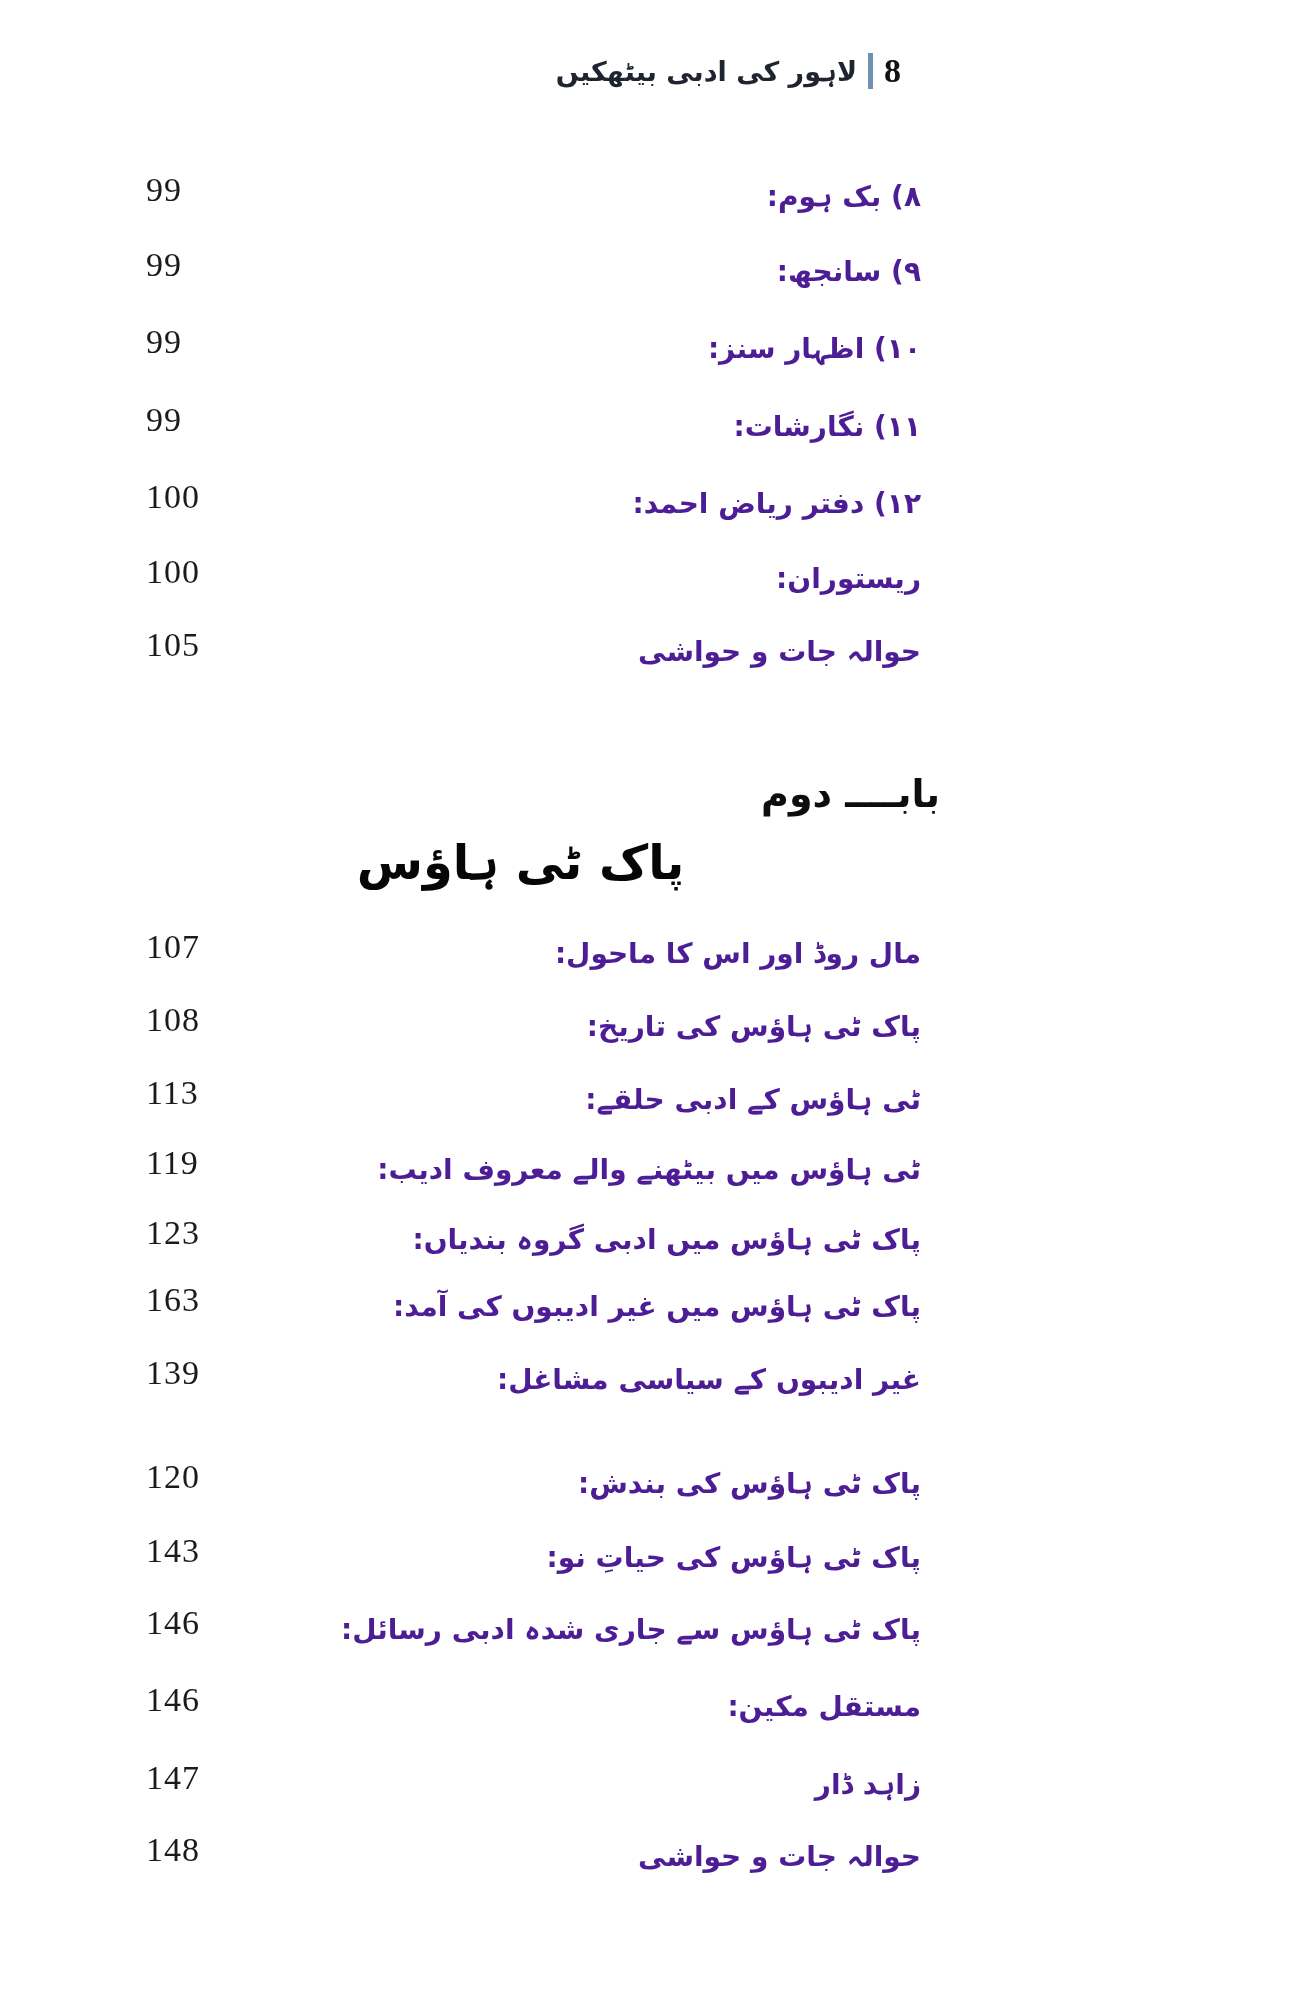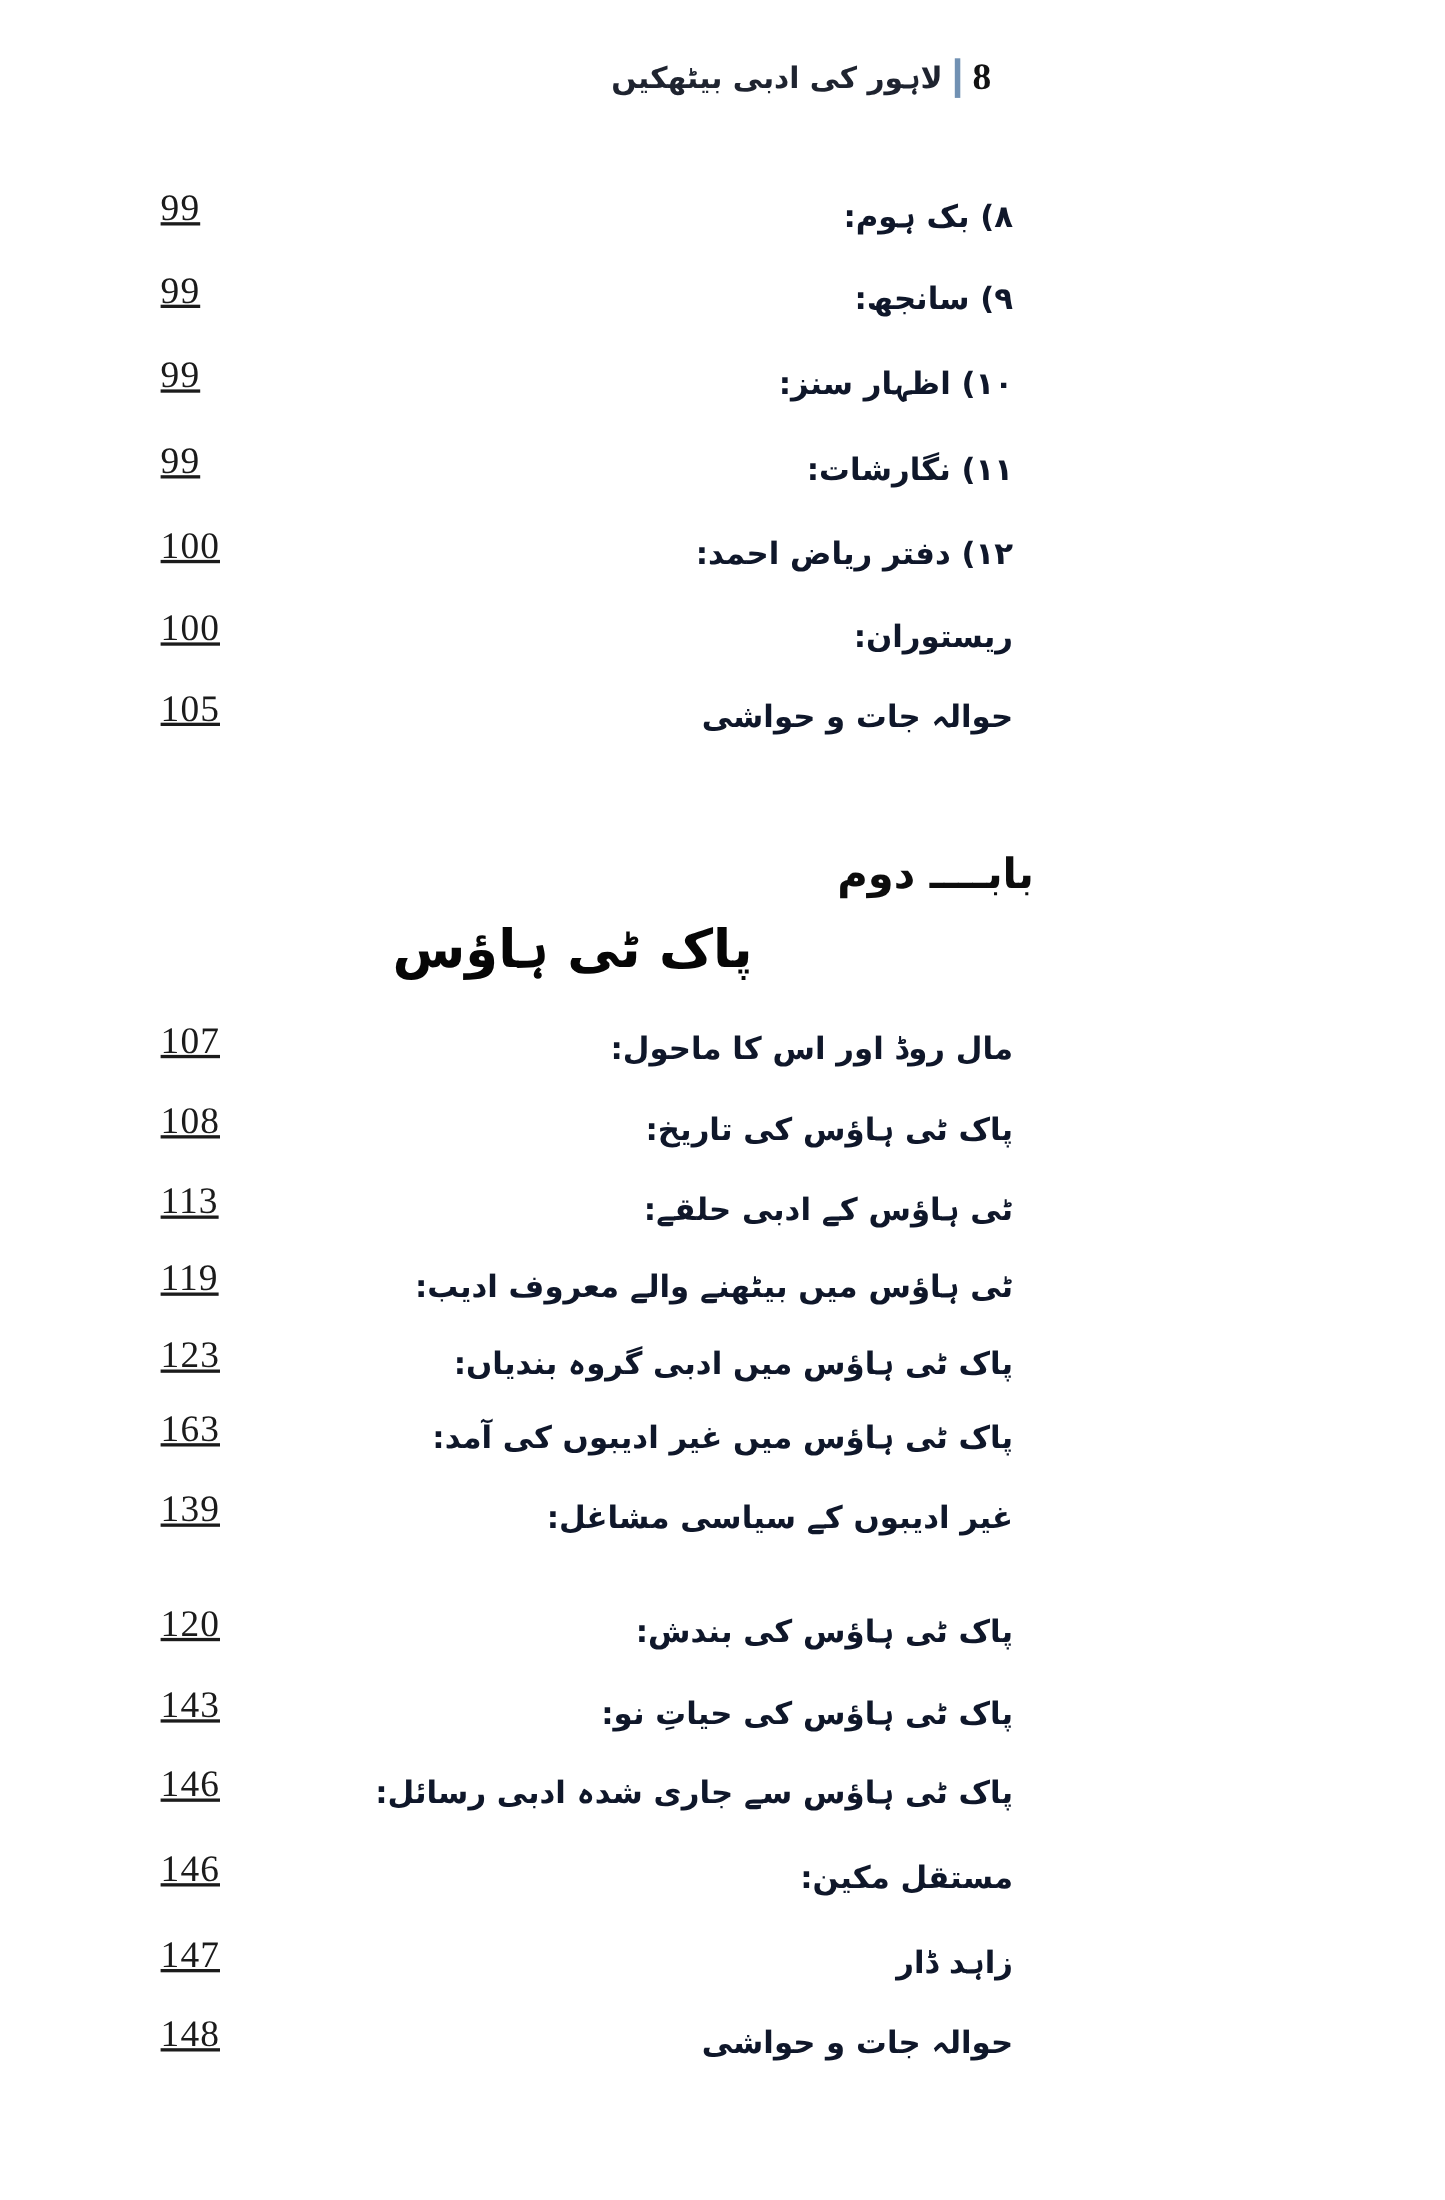--- a/index.html
+++ b/index.html
@@ -48,25 +48,24 @@
     display: flex;
     justify-content: space-between;
     align-items: center;
     direction: ltr;
   }
   .toc-row .pnum {
     font: 400 34px "Liberation Serif", serif;
     color: #1b1b1b;
     letter-spacing: 1px;
     min-width: 80px;
-    text-decoration: underline;
   }
   .toc-row .label {
     font: 700 28px "DejaVu Sans", sans-serif;
-    color: #0f172a;
+    color: #4c1d95;
     direction: rtl;
     unicode-bidi: isolate;
     white-space: nowrap;
     margin-top: 12px;
   }
   
   .chapter-label {
     position: absolute;
     top: 772px;
     right: 133px;

